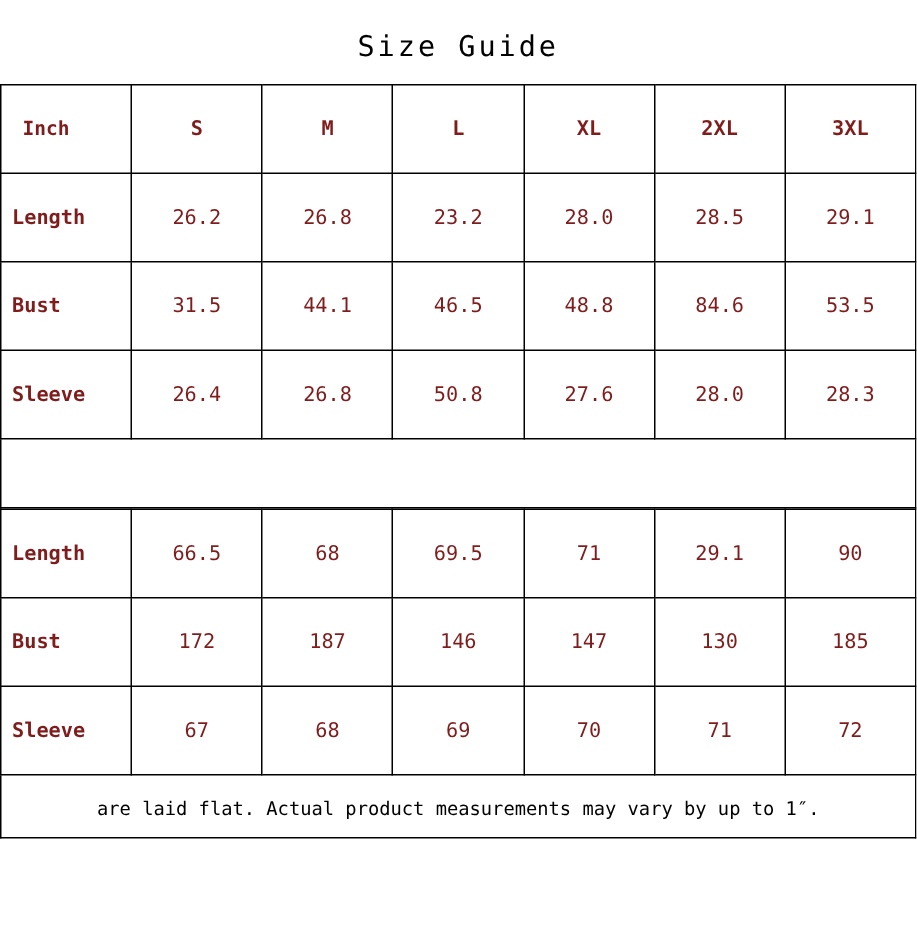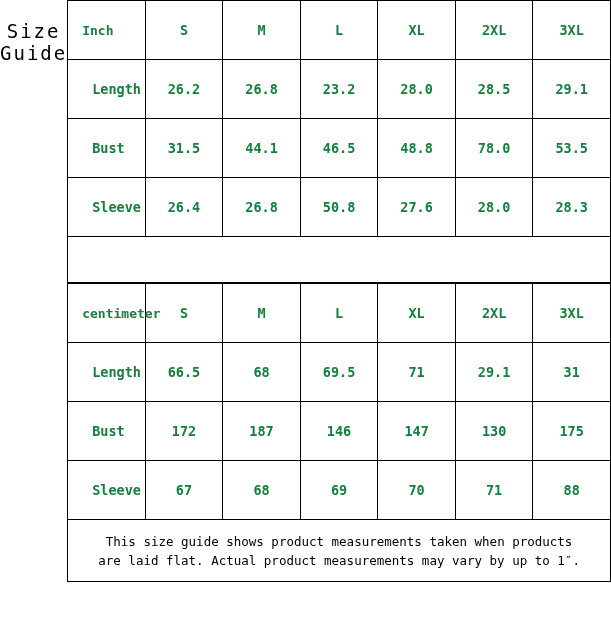--- a/index.html
+++ b/index.html
@@ -13,20 +13,21 @@
     font-family: "DejaVu Sans Mono", monospace;
     color: #000000;
     overflow: hidden;
   }
   .page {
     position: relative;
     width: 611px;
     height: 618px;
     box-sizing: border-box;
     display: flex;
+    flex-direction: column;
     background: #ffffff;
   }
   .title {
     text-align: center;
     font-size: 19px;
     letter-spacing: 2px;
     font-weight: 400;
     padding-top: 20px;
     padding-bottom: 14px;
     color: #000;
@@ -41,36 +42,36 @@
     border-collapse: collapse;
     table-layout: fixed;
   }
   table.size-table td {
     border: 1px solid #000;
     height: 56px;
     text-align: center;
     vertical-align: middle;
     font-size: 13.5px;
     font-weight: bold;
-    color: #15803d;
+    color: #7f1d1d;
   }
   table.size-table td.unit-cell {
     font-size: 13px;
     font-weight: bold;
     text-align: left;
     padding-left: 14px;
   }
   table.size-table td.row-head {
     font-size: 13.5px;
     font-weight: bold;
     text-align: left;
-    padding-left: 24px;
+    padding-left: 7px;
   }
   table.size-table td.val {
-    font-weight: bold;
+    font-weight: normal;
   }
   .gap-block {
     border-left: 1px solid #000;
     border-right: 1px solid #000;
     border-bottom: 1px solid #000;
     height: 46px;
     box-sizing: border-box;
   }
   .footnote {
     border-left: 1px solid #000;
@@ -114,77 +115,67 @@
         <td class="val">28.0</td>
         <td class="val">28.5</td>
         <td class="val">29.1</td>
       </tr>
       <tr>
         <td class="row-head">Bust</td>
         <td class="val">31.5</td>
         <td class="val">44.1</td>
         <td class="val">46.5</td>
         <td class="val">48.8</td>
-        <td class="val">78.0</td>
+        <td class="val">84.6</td>
         <td class="val">53.5</td>
       </tr>
       <tr>
         <td class="row-head">Sleeve</td>
         <td class="val">26.4</td>
         <td class="val">26.8</td>
         <td class="val">50.8</td>
         <td class="val">27.6</td>
         <td class="val">28.0</td>
         <td class="val">28.3</td>
       </tr>
     </tbody>
       </table>
 
     <div class="gap-block"></div>
 
     <table class="size-table">
       <tbody>
-          <tr>
-        <td class="unit-cell">centimeter</td>
-        <td>S</td>
-        <td>M</td>
-        <td>L</td>
-        <td>XL</td>
-        <td>2XL</td>
-        <td>3XL</td>
-      </tr>
       <tr>
         <td class="row-head">Length</td>
         <td class="val">66.5</td>
         <td class="val">68</td>
         <td class="val">69.5</td>
         <td class="val">71</td>
         <td class="val">29.1</td>
-        <td class="val">31</td>
+        <td class="val">90</td>
       </tr>
       <tr>
         <td class="row-head">Bust</td>
         <td class="val">172</td>
         <td class="val">187</td>
         <td class="val">146</td>
         <td class="val">147</td>
         <td class="val">130</td>
-        <td class="val">175</td>
+        <td class="val">185</td>
       </tr>
       <tr>
         <td class="row-head">Sleeve</td>
         <td class="val">67</td>
         <td class="val">68</td>
         <td class="val">69</td>
         <td class="val">70</td>
         <td class="val">71</td>
-        <td class="val">88</td>
+        <td class="val">72</td>
       </tr>
     </tbody>
       </table>
 
     <div class="footnote">
-      <div>This size guide shows product measurements taken when products</div>
       <div>are laid flat. Actual product measurements may vary by up to 1″.</div>
     </div>
 
   </div>
 </div>
 
 </body></html>

